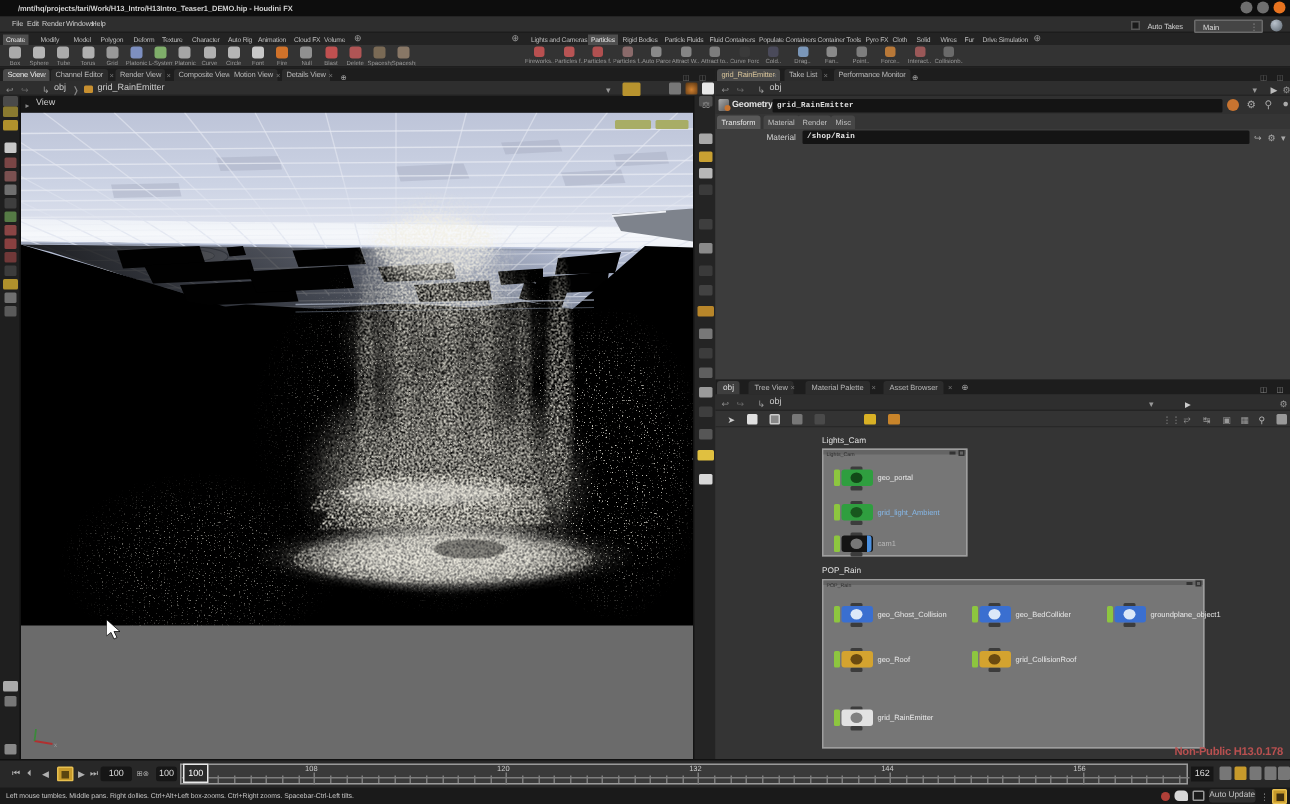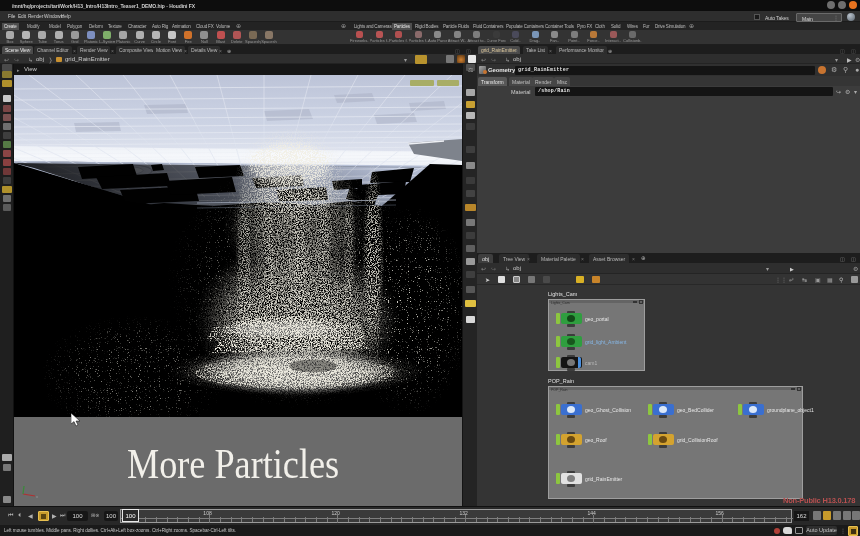--- a/index.html
+++ b/index.html
@@ -524,21 +524,20 @@
       <ellipse cx="299" cy="291" rx="24" ry="6.5" fill="#000" opacity="0.4"></ellipse>
 
     </svg>
 
     <div class="abs" id="grayband" style="left:0;top:353px;width:448px;height:89px;background:#6b6b6b">
       <svg style="position:absolute;left:5px;top:68px" width="22" height="18" viewBox="0 0 22 18">
         <line x1="4" y1="9" x2="16" y2="11" stroke="#b03030" stroke-width="1.2"></line>
         <line x1="4" y1="9" x2="5" y2="1" stroke="#3a8a3a" stroke-width="1.2"></line>
         <text x="17" y="13" font-size="4" fill="#999">x</text>
       </svg>
-      <div style="position:absolute;left:0;top:22.5px;width:448px;text-align:center;font-family:'Liberation Serif',serif;font-size:42px;color:#f2f0ea;"><span style="display:inline-block;transform:translateX(-5px) scaleX(0.862);transform-origin:50% 50%;white-space:nowrap">More Particles</span></div>
     </div>
 
     <svg class="abs" style="left:57px;top:349px" width="10" height="14" viewBox="0 0 10 14">
       <polygon points="0,0 0,11 3,8.6 5,13 7,12 5,8 9,8" fill="#fff" stroke="#000" stroke-width="0.5"></polygon>
     </svg>
   </div>
 
   <div class="abs" id="rptop" style="left:477px;top:54px;width:383px;height:199px;background:#3c3c3c">
 
     <div class="abs" style="left:0;top:0;width:383px;height:10px;background:#2e2e2e;border-bottom:1px solid #242424">

